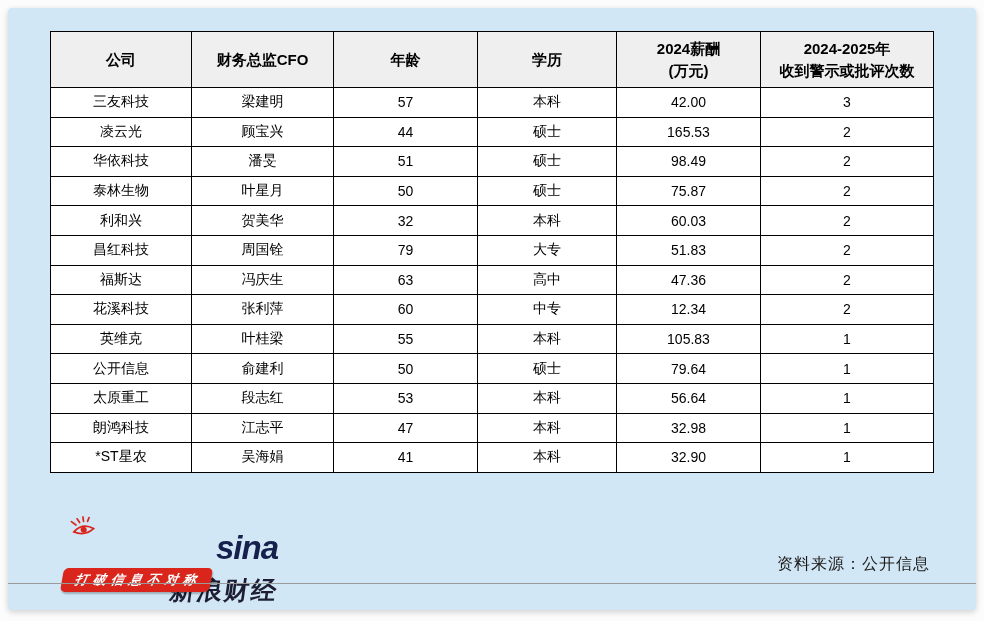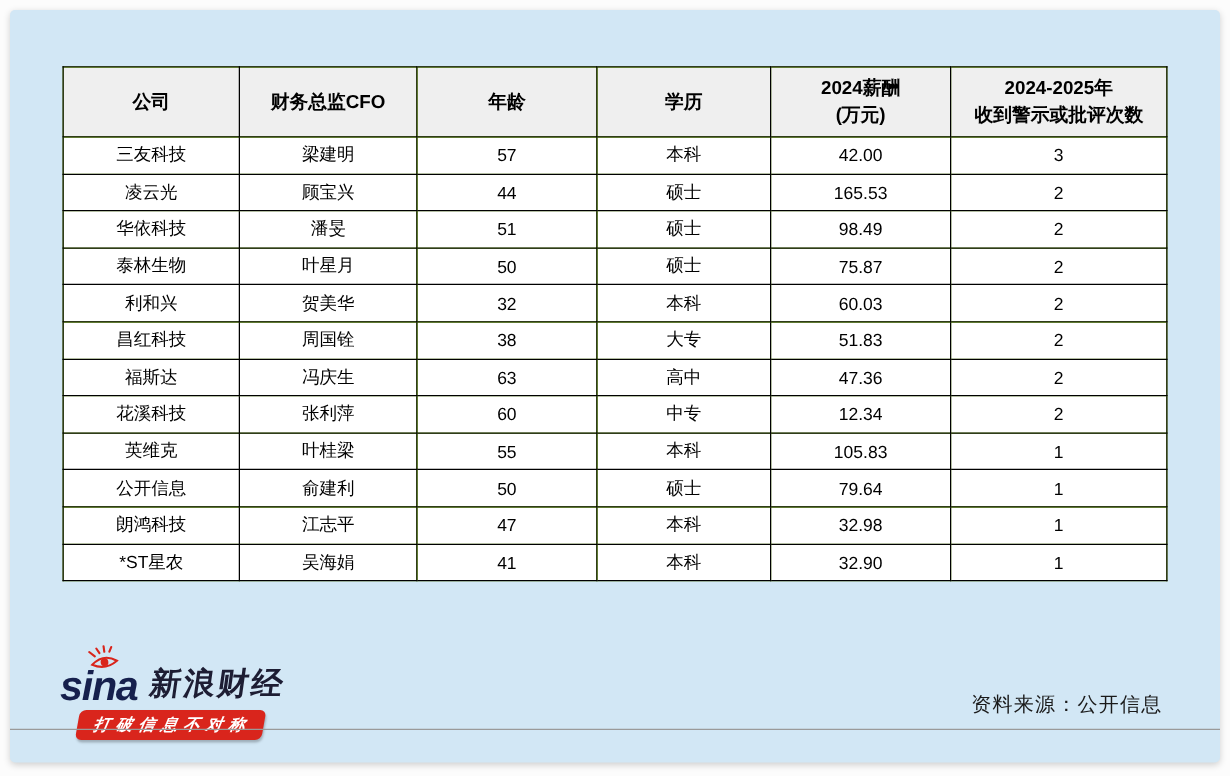--- a/index.html
+++ b/index.html
@@ -12,25 +12,25 @@
   .panel {
     position: absolute;
     left: 8px; top: 8px;
     width: 968px; height: 602px;
     background: #d2e7f5;
     border-radius: 4px;
     box-shadow: 0 2px 6px rgba(0,0,0,0.18);
   }
   table.cfo-table {
     position: absolute;
-    left: 42px; top: 45px;
+    left: 42px; top: 23px;
     width: 883px;
     border-collapse: collapse;
     table-layout: fixed;
-    background: #bef264;
+    background: #eab308;
   }
   table.cfo-table th,
   table.cfo-table td {
     border: 1px solid #000000;
     text-align: center;
     vertical-align: middle;
     color: #000000;
     overflow: hidden;
   }
   table.cfo-table th {
@@ -50,20 +50,21 @@
   .logo {
     position: absolute;
     left: 40px; top: 511px;
     width: 230px;
   }
   .wordmark-row {
     display: flex;
     align-items: flex-end;
     gap: 10px;
     height: 46px;
+    flex-direction: column;
   }
   .sina-wordmark {
     position: relative;
     font-size: 33px;
     font-weight: bold;
     font-style: italic;
     letter-spacing: -1px;
     color: #16204d;
     line-height: 1;
     padding-top: 12px;
@@ -174,21 +175,21 @@
           <td>利和兴</td>
           <td>贺美华</td>
           <td>32</td>
           <td>本科</td>
           <td>60.03</td>
           <td>2</td>
         </tr>
         <tr>
           <td>昌红科技</td>
           <td>周国铨</td>
-          <td>38</td>
+          <td>79</td>
           <td>大专</td>
           <td>51.83</td>
           <td>2</td>
         </tr>
         <tr>
           <td>福斯达</td>
           <td>冯庆生</td>
           <td>63</td>
           <td>高中</td>
           <td>47.36</td>
@@ -209,20 +210,28 @@
           <td>本科</td>
           <td>105.83</td>
           <td>1</td>
         </tr>
         <tr>
           <td>公开信息</td>
           <td>俞建利</td>
           <td>50</td>
           <td>硕士</td>
           <td>79.64</td>
+          <td>1</td>
+        </tr>
+        <tr>
+          <td>太原重工</td>
+          <td>段志红</td>
+          <td>53</td>
+          <td>本科</td>
+          <td>56.64</td>
           <td>1</td>
         </tr>
         <tr>
           <td>朗鸿科技</td>
           <td>江志平</td>
           <td>47</td>
           <td>本科</td>
           <td>32.98</td>
           <td>1</td>
         </tr>

